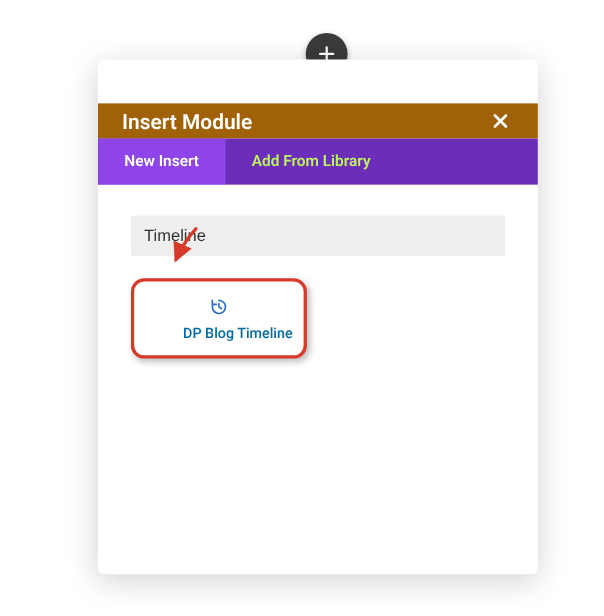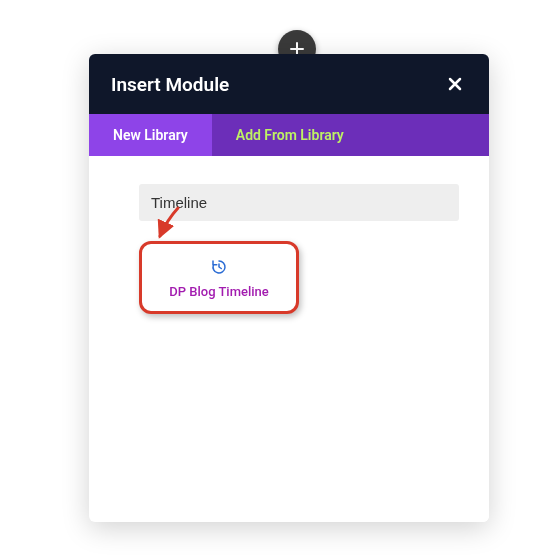--- a/index.html
+++ b/index.html
@@ -38,26 +38,27 @@
       height: 468px;
       background: #fff;
       border-radius: 6px;
       box-shadow: 0 6px 28px rgba(0,0,0,0.18);
       overflow: hidden;
       z-index: 2;
       display: flex;
       flex-direction: column;
     }
     .modal-header {
-      background: #0f172a;
+      background: #a16207;
       color: #fff;
-      padding: 18px 22px;
+      padding: 4px 22px;
       display: flex;
       align-items: center;
       justify-content: space-between;
+      margin-top: 40px;
     }
     .modal-title {
       font-size: 19px;
       font-weight: 600;
     }
     .close-btn {
       width: 24px;
       height: 24px;
       display: flex;
       align-items: center;
@@ -77,21 +78,20 @@
       cursor: pointer;
     }
     .tab.active {
       background: #8e44e8;
       color: #fff;
     }
     .modal-body {
       flex: 1;
       padding: 28px 30px;
       background: #fff;
-      margin-left: 20px;
     }
     .search-input {
       width: 100%;
       padding: 10px 12px;
       font-size: 15px;
       border: none;
       background: #eeeeee;
       border-radius: 3px;
       color: #333;
       outline: none;
@@ -108,22 +108,23 @@
       box-shadow: 2px 3px 6px rgba(0,0,0,0.25);
     }
     .module-icon {
       color: #2b6cd4;
       margin-bottom: 8px;
       display: flex;
       justify-content: center;
     }
     .module-label {
       font-size: 13px;
-      color: #a21caf;
+      color: #0369a1;
       font-weight: 500;
+      text-align: right;
     }
     .annotation-arrow {
       position: absolute;
       left: 145px;
       top: 200px;
       z-index: 3;
       pointer-events: none;
     }
   </style>
 </head>
@@ -139,21 +140,21 @@
   <div class="modal-header">
     <div class="modal-title">Insert Module</div>
     <div class="close-btn">
       <svg width="16" height="16" viewBox="0 0 16 16">
         <path d="M3 3l10 10M13 3L3 13" stroke="#fff" stroke-width="2.5" stroke-linecap="round"></path>
       </svg>
     </div>
   </div>
 
   <div class="tabs">
-    <div class="tab active">New Library</div>
+    <div class="tab active">New Insert</div>
     <div class="tab">Add From Library</div>
   </div>
 
   <div class="modal-body">
     <input type="text" class="search-input" value="Timeline" style="">
 
     <div class="module-card">
       <div class="module-icon">
         <svg width="18" height="18" viewBox="0 0 24 24" fill="none">
           <path d="M12 4a8 8 0 1 1-7.5 5.2" stroke="#2b6cd4" stroke-width="2" stroke-linecap="round"></path>

